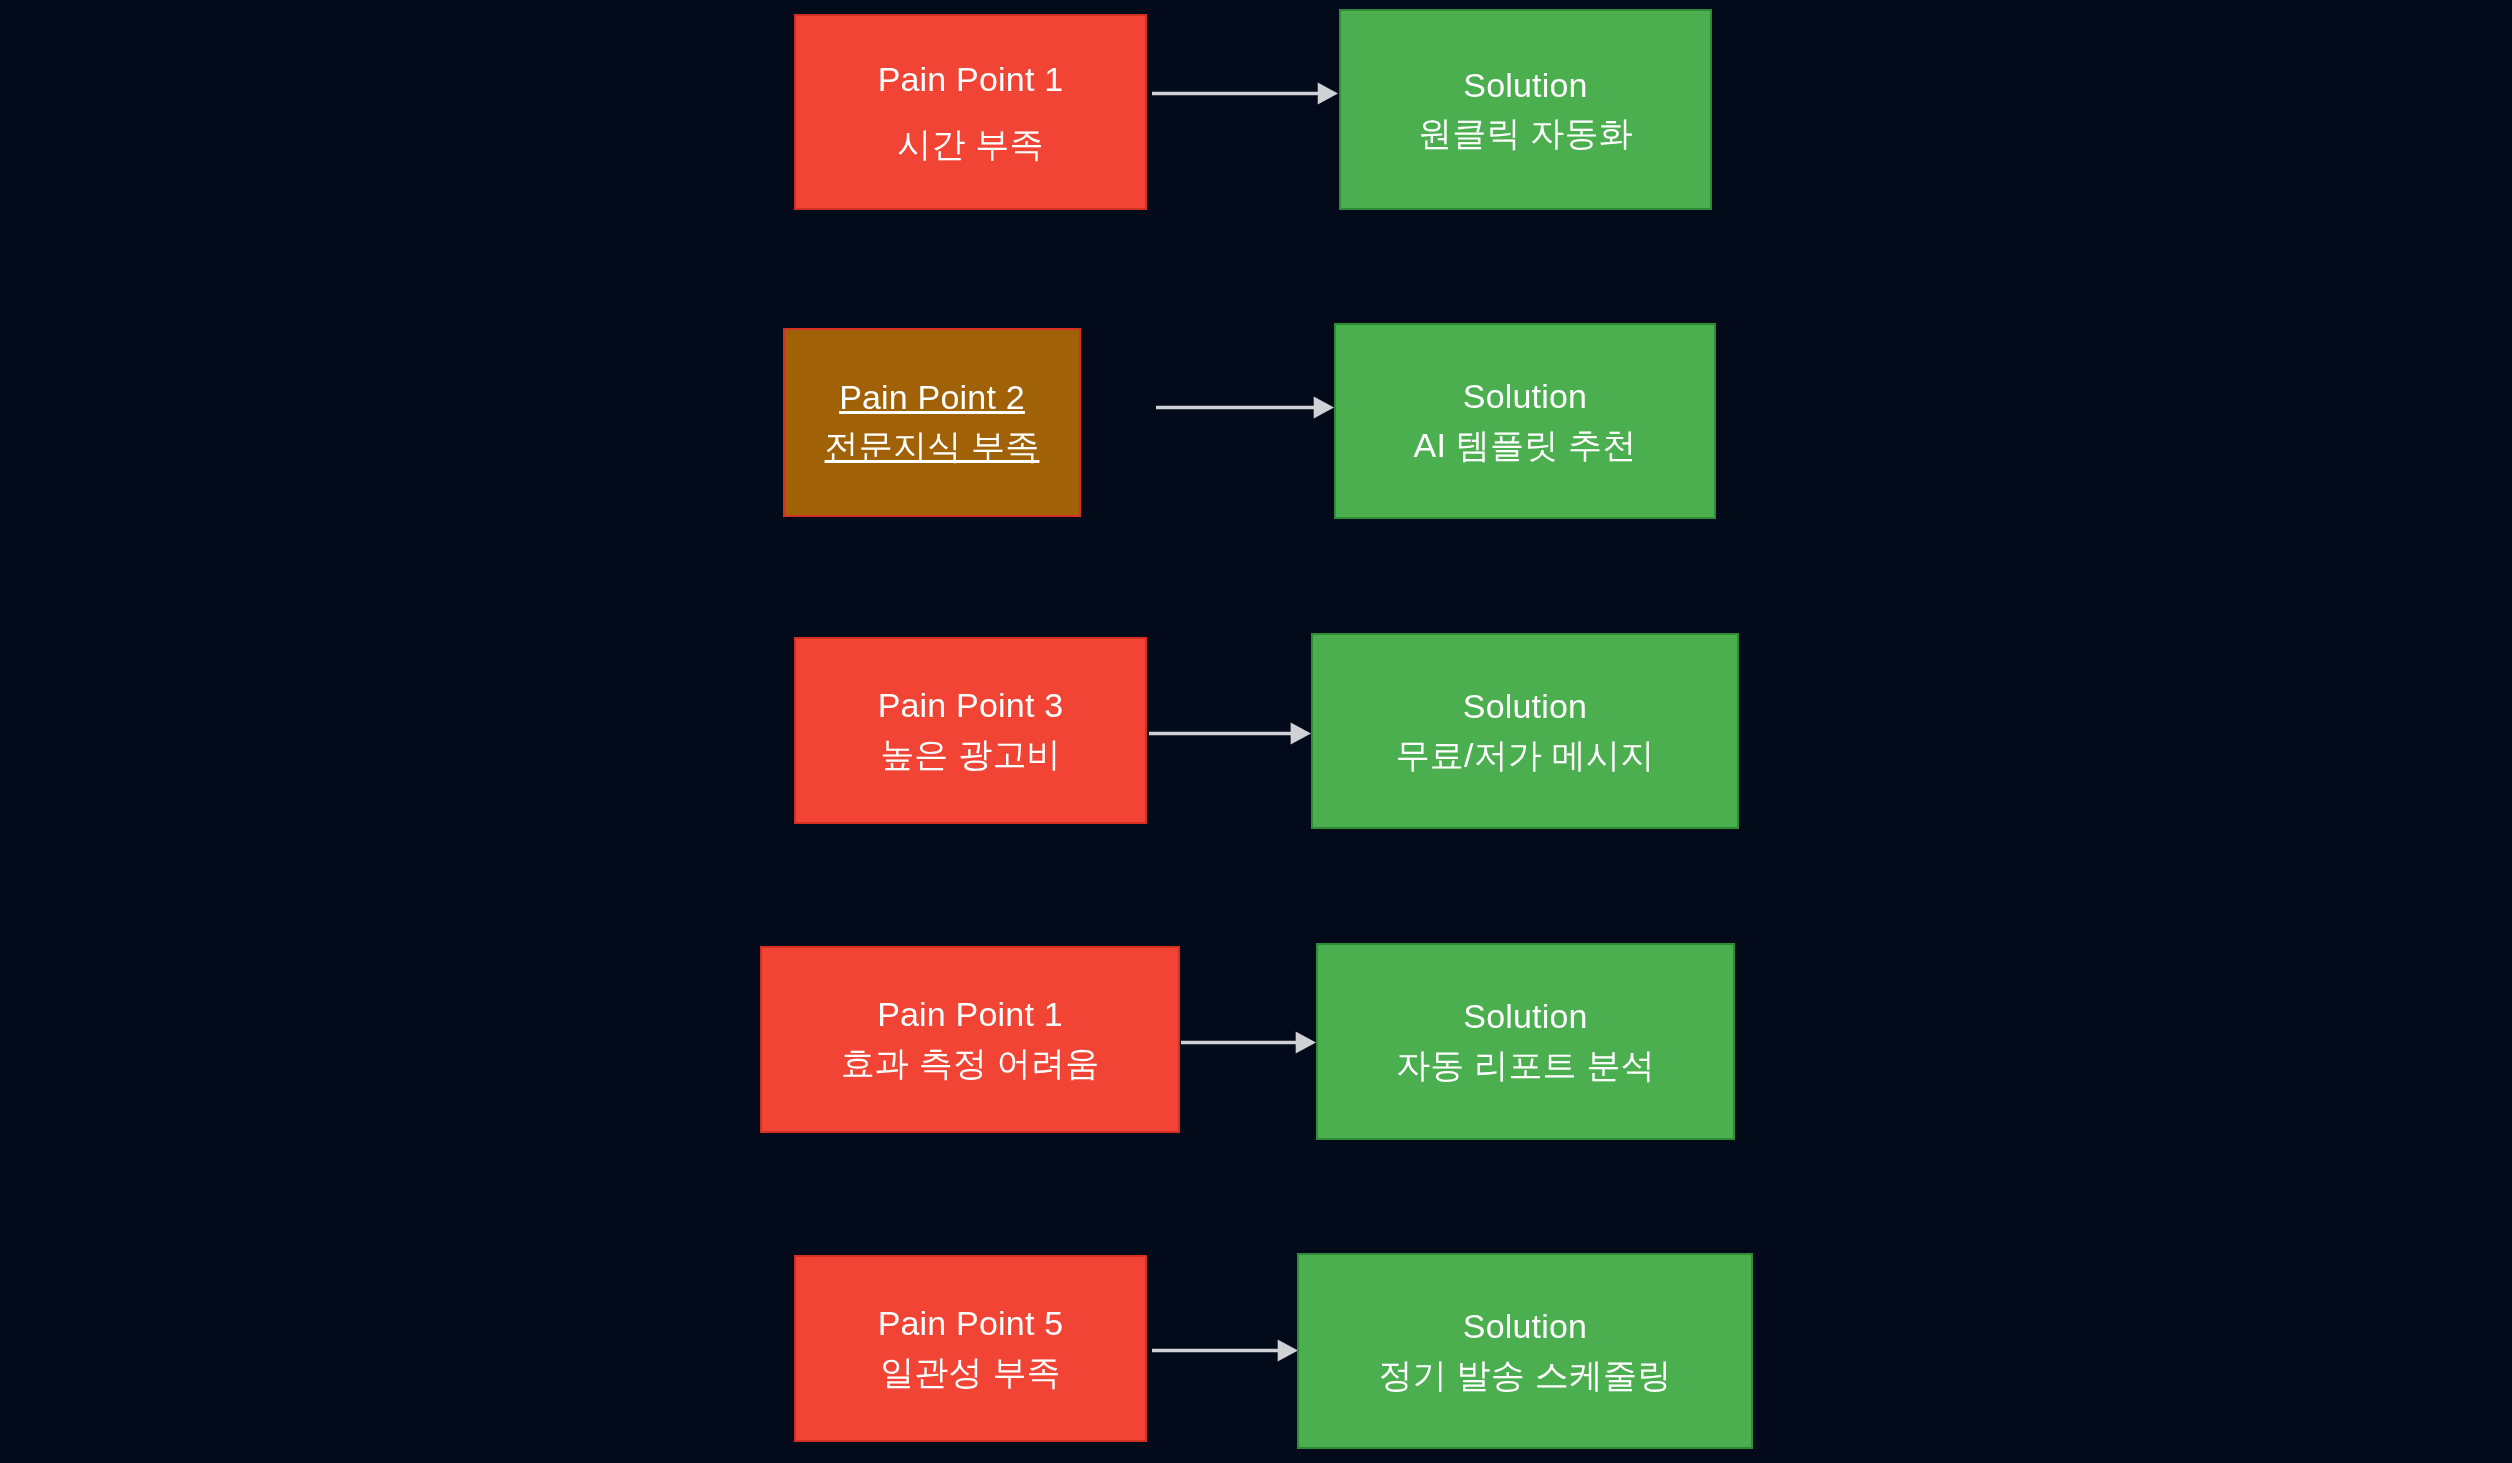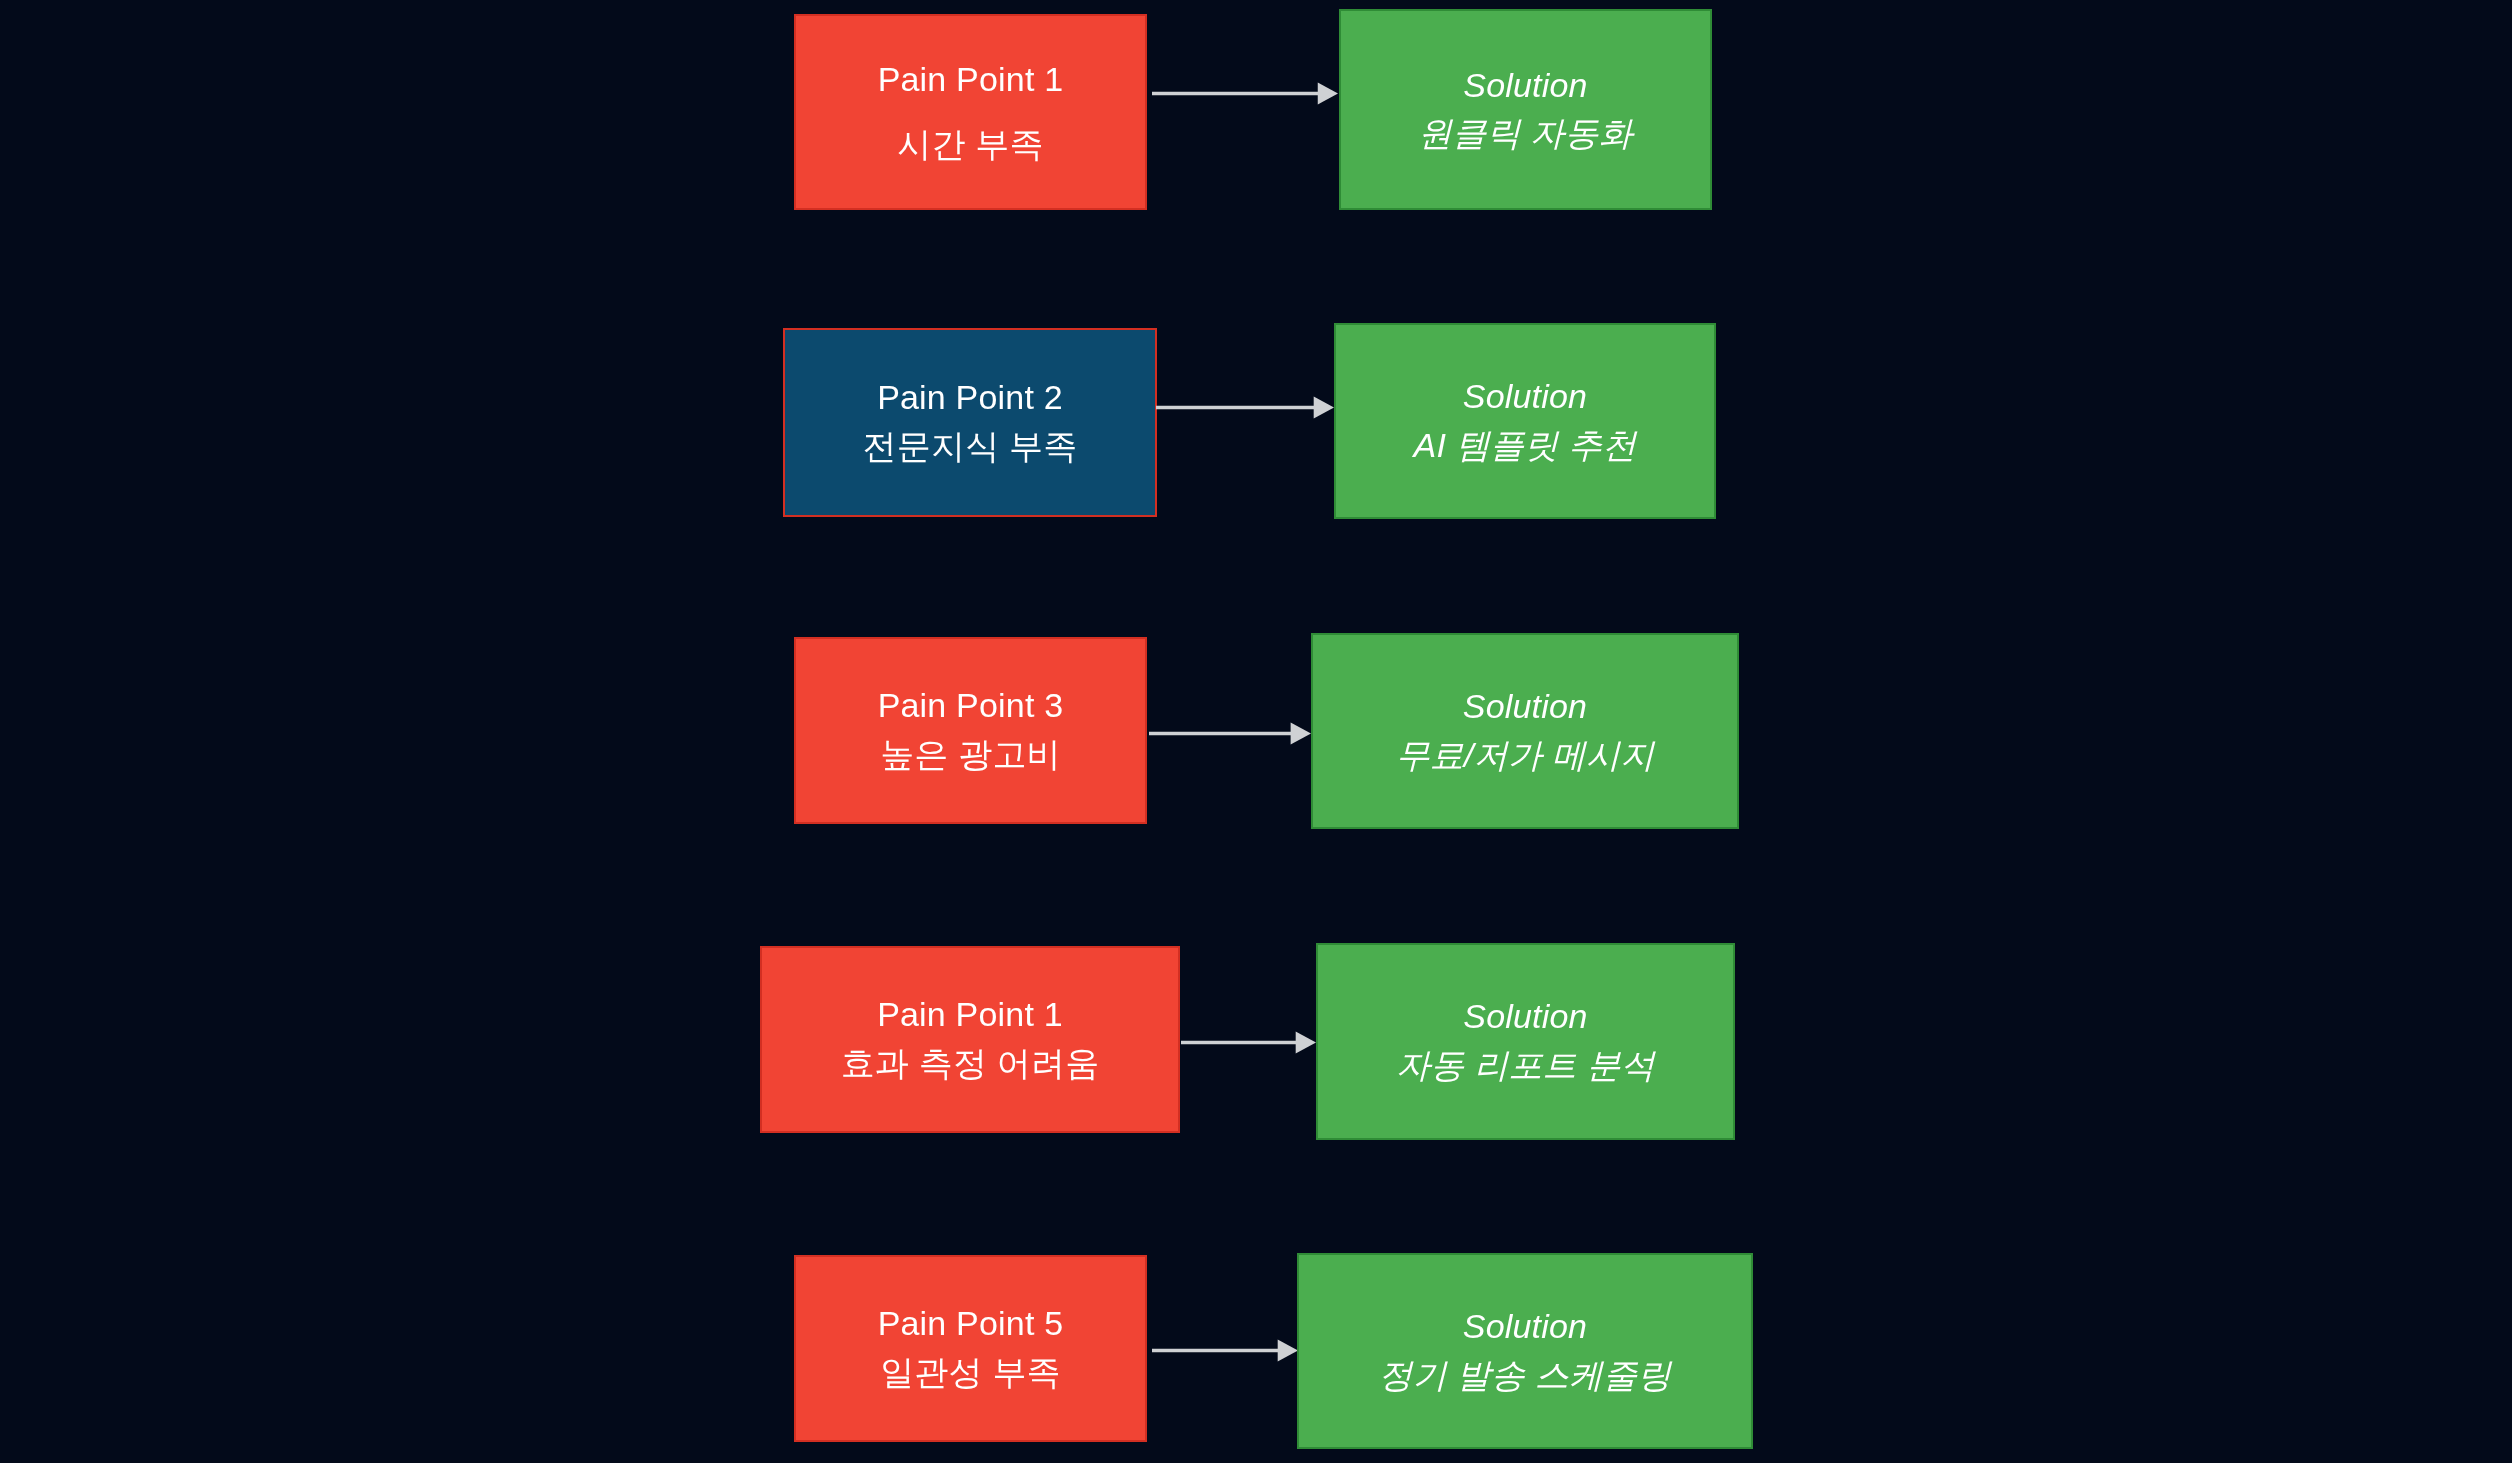--- a/index.html
+++ b/index.html
@@ -57,21 +57,20 @@
   }
 
   .pain-node {
     background: #f14434;
     border: 2.8px solid #d32f22;
   }
 
   .solution-node {
     background: #4bae4f;
     border: 2.8px solid #2f8c36;
-    font-style: italic;
   }
 
   .connector {
     position: absolute;
     height: 37px;
     pointer-events: none;
   }
 
   .connector svg {
     display: block;
@@ -94,21 +93,21 @@
           <line x1="0" y1="20" x2="182" y2="20" stroke="#cfd1d4" stroke-width="4"></line>
           <polygon points="180,8 202,20 180,32" fill="#cfd1d4"></polygon>
         </svg>
       </div>
       <div class="node-box solution-node" style="left: 1339px; top: 9.2px; width: 373px; height: 201px; background: rgb(75, 174, 79); border-color: rgb(47, 140, 54); color: rgb(255, 255, 255);">
         <div class="node-title">Solution</div>
         <div class="node-subtitle">원클릭 자동화</div>
       </div>
     </div>
     <div class="flow-row" style="top: 0px; height: 1464px;">
-      <div class="node-box pain-node" style="left: 783px; top: 328px; width: 374px; height: 189px; background: #0c4a6e; border-color: rgb(211, 47, 34); color: rgb(255, 255, 255);">
+      <div class="node-box pain-node" style="left: 783px; top: 328px; width: 298px; height: 189px; background: #a16207; border-color: rgb(211, 47, 34); color: rgb(255, 255, 255); text-decoration: underline;">
         <div class="node-title">Pain Point 2</div>
         <div class="node-subtitle">전문지식 부족</div>
       </div>
       <div class="connector" style="left: 1156px; top: 389px; width: 178px;">
         <svg viewBox="0 0 193 40" preserveAspectRatio="none">
           <line x1="0" y1="20" x2="173" y2="20" stroke="#cfd1d4" stroke-width="4"></line>
           <polygon points="171,8 193,20 171,32" fill="#cfd1d4"></polygon>
         </svg>
       </div>
       <div class="node-box solution-node" style="left: 1334px; top: 323px; width: 382px; height: 196px; background: rgb(75, 174, 79); border-color: rgb(47, 140, 54); color: rgb(255, 255, 255);">

